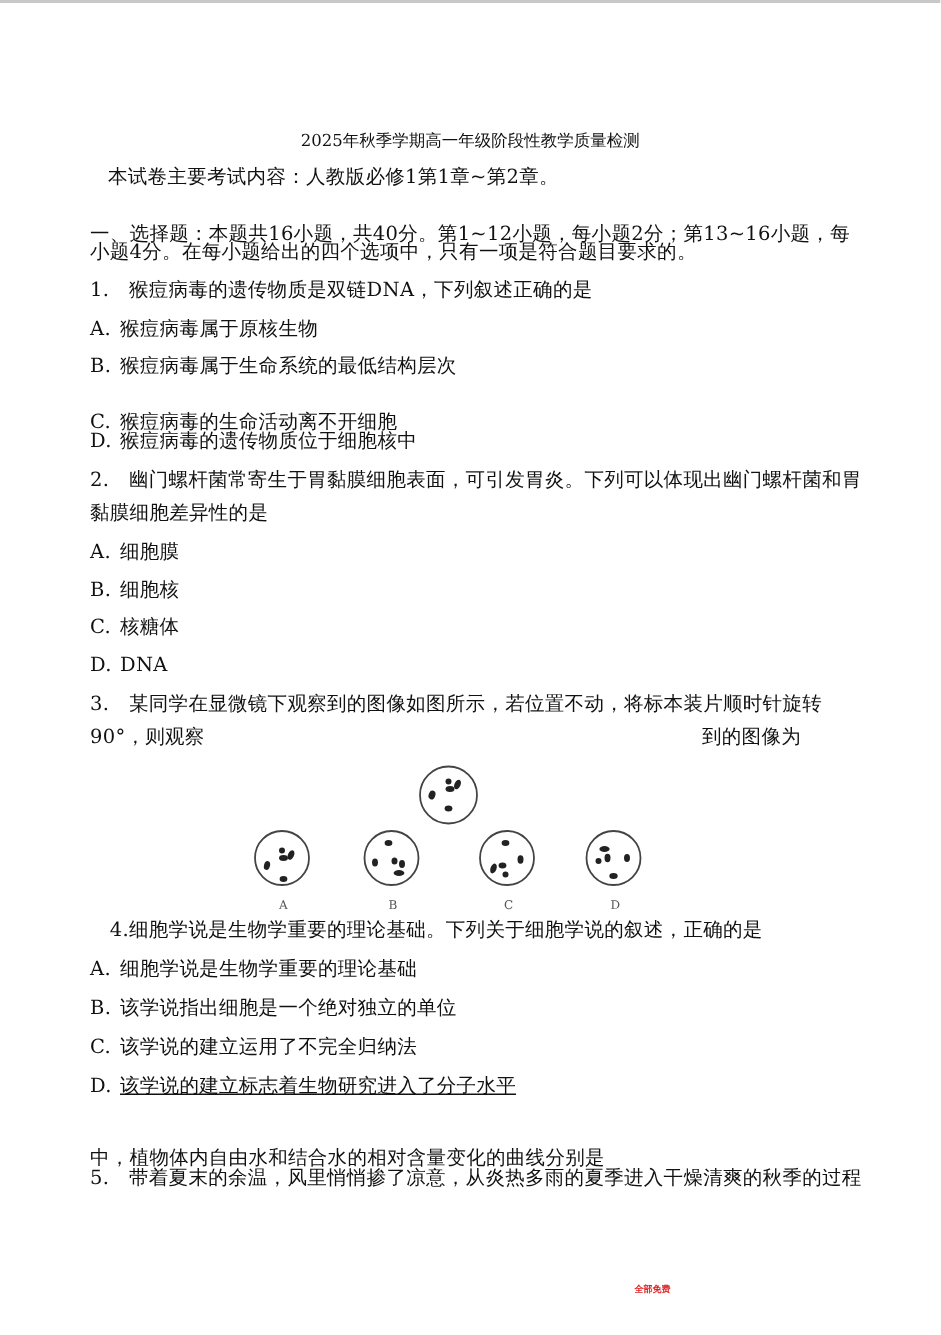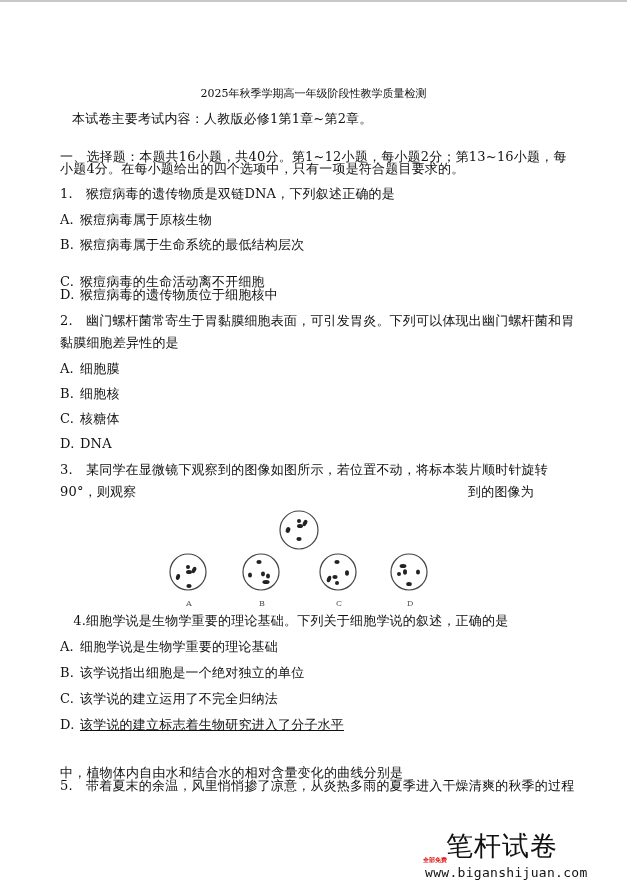--- a/index.html
+++ b/index.html
@@ -172,16 +172,14 @@
 <div class="line" style="top:717px;text-decoration:underline;">
   <span class="optl">D.</span><span>该学说的建立标志着生物研究进入了分子水平</span>
 </div>
 
 <div class="line" style="top:778px;">
   <span class="qnum">5.</span><span>带着夏末的余温，风里悄悄掺了凉意，从炎热多雨的夏季进入干燥清爽的秋季的过程</span>
 </div>
 <div class="line" style="top:765px;">中，植物体内自由水和结合水的相对含量变化的曲线分别是</div>
 
 <div class="watermark">
-  <div class="wm-brand">笔杆试卷</div>
   <div class="wm-free">全部免费</div>
-  <div class="wm-url">www.biganshijuan.com</div>
 </div>
 
 </body></html>

